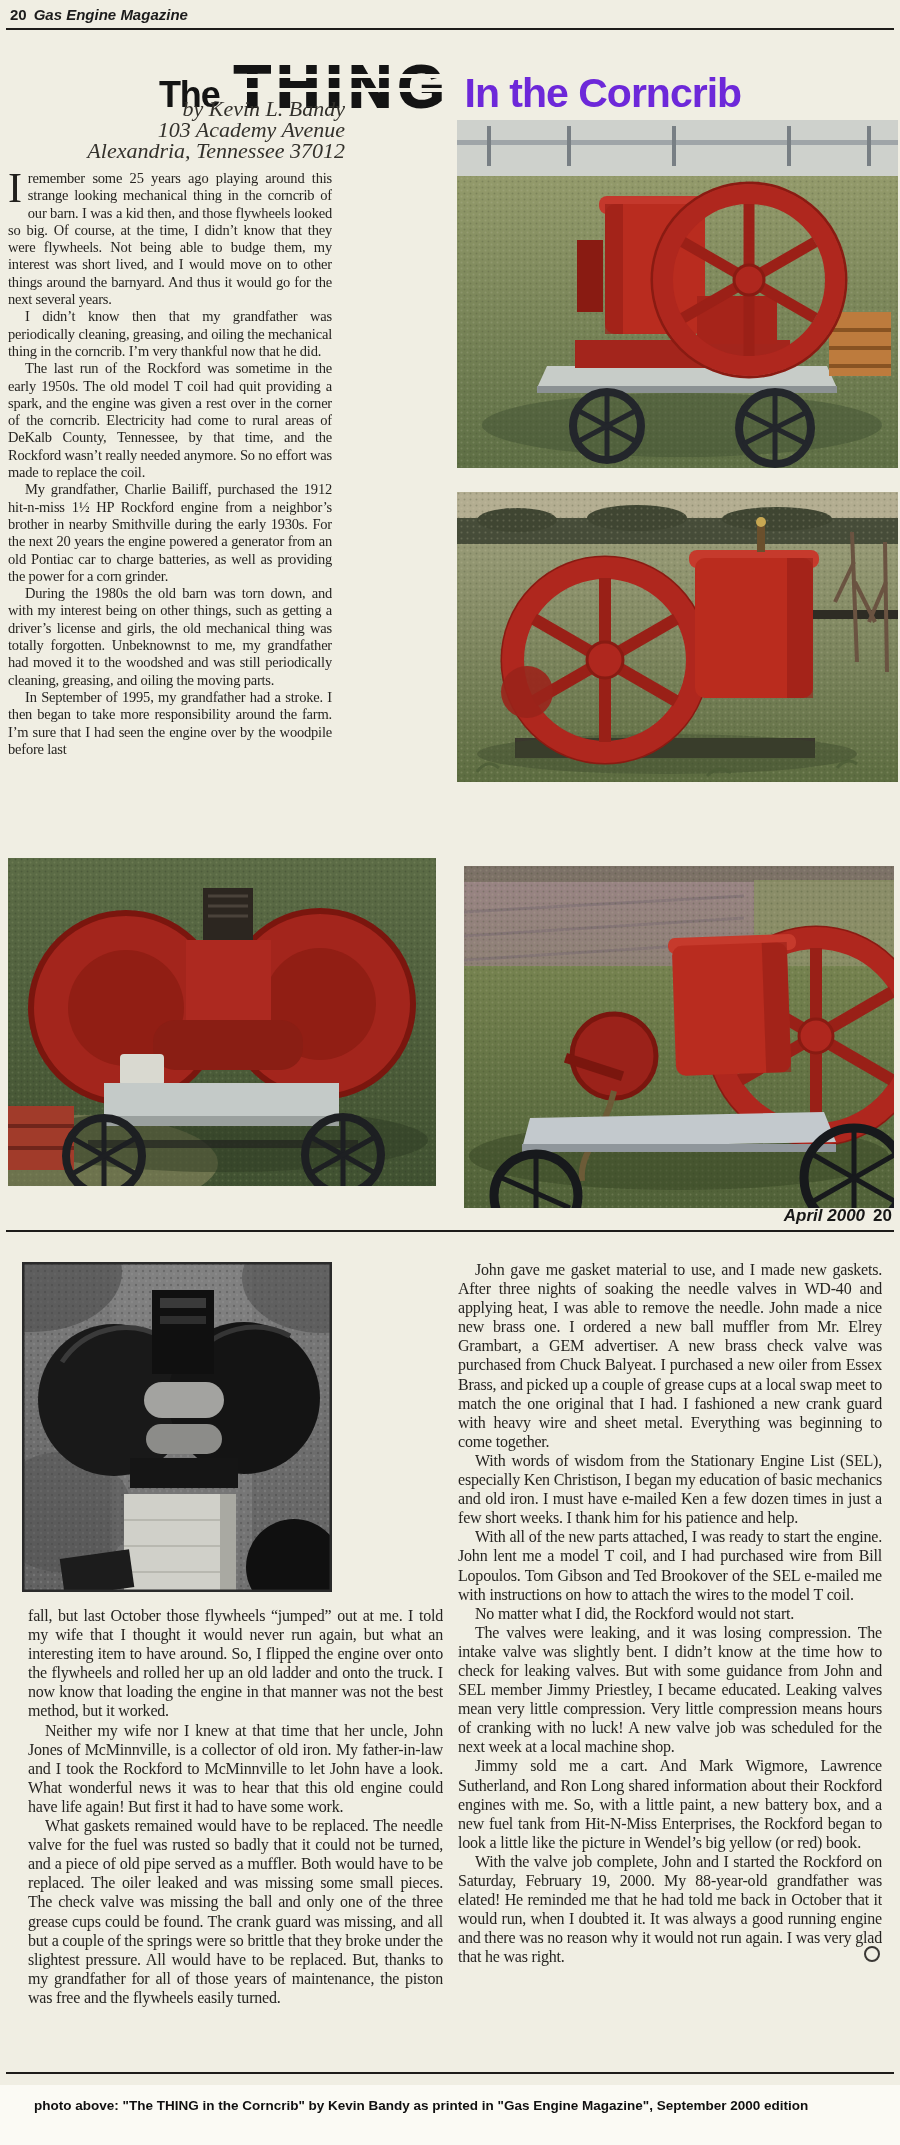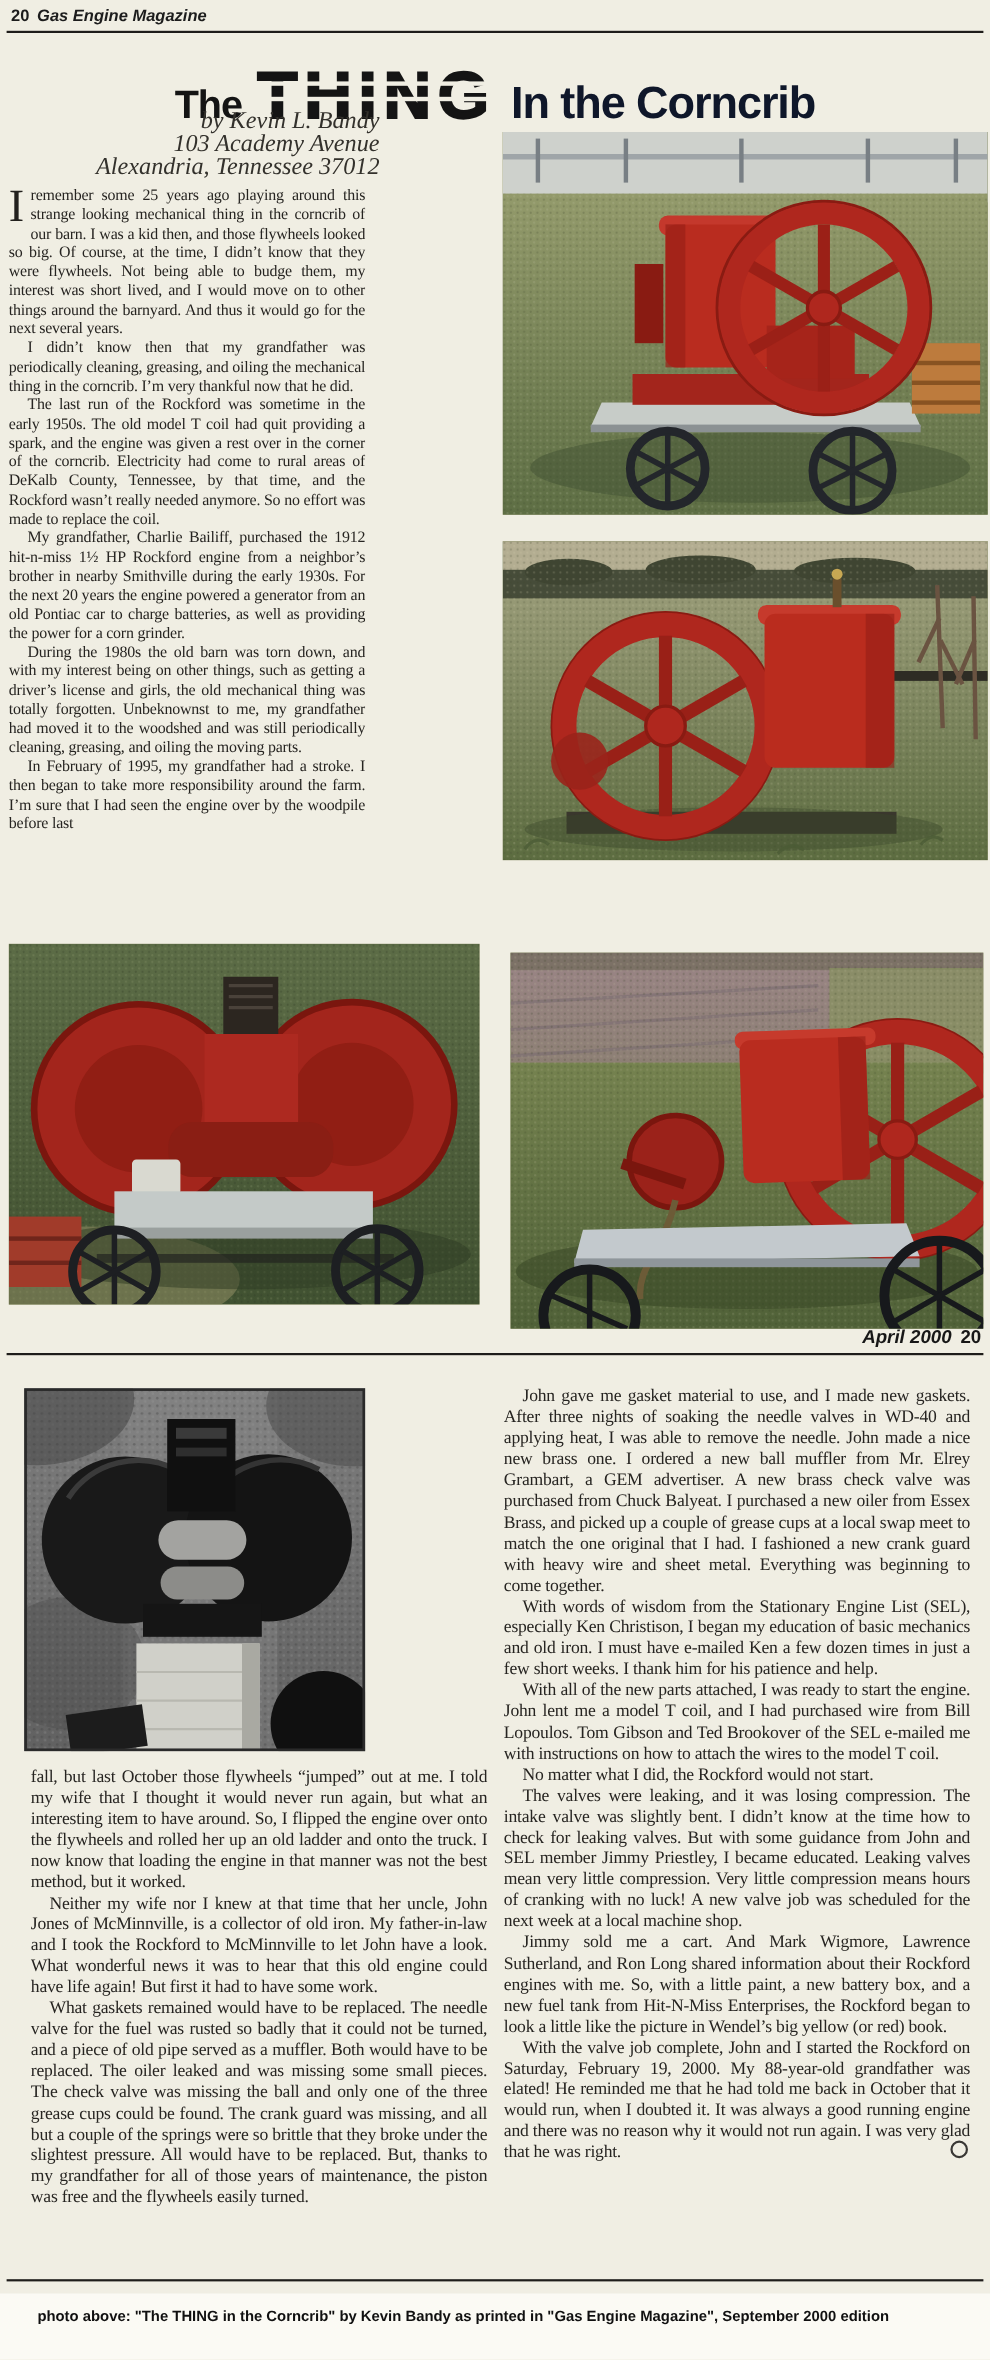--- a/index.html
+++ b/index.html
@@ -19,21 +19,21 @@
   .footline{top:1204px;right:8px;font-family:"Liberation Sans",sans-serif;font-size:17px;line-height:24px;color:#171717;}
   .footline .date{font-style:italic;font-weight:bold;margin-right:8px;}
   .footline .num{font-weight:bold;}
   
   .titlerow{left:0;top:34px;width:900px;display:flex;justify-content:center;align-items:baseline;gap:14px;white-space:nowrap;}
   .t-pre{font-family:"Liberation Sans",sans-serif;font-weight:bold;font-size:36px;color:#141414;letter-spacing:-1px;margin-top:40px;}
   .t-thing{font-family:Liberation Sans, sans-serif;font-weight:bold;font-size:60px;color:#141414;letter-spacing:6px;position:relative;-webkit-text-stroke:2px #141414;}
   .t-thing::before,.t-thing::after{content:"";position:absolute;left:-3px;right:-3px;height:4px;background:#f0eee3;}
   .t-thing::before{top:22px;}
   .t-thing::after{top:36px;}
-  .t-post{font-family:"Liberation Sans",sans-serif;font-weight:bold;font-size:41px;color:#0f172a;letter-spacing:-1px;}
+  .t-post{font-family:"Liberation Sans",sans-serif;font-weight:bold;font-size:41px;color:#6d28d9;letter-spacing:-1px;}
   
   .byline{left:0;top:98px;width:345px;text-align:right;font-style:italic;font-size:22px;line-height:21px;color:#33312c;}
   
   .col{overflow:hidden;text-align:justify;}
   .col p{margin:0;text-indent:17px;}
   .col p.noindent{text-indent:0;}
   .col-p1{left:8px;top:170px;width:324px;height:690px;font-size:14.5px;line-height:17.3px;letter-spacing:-0.2px;}
   .col-p2l{left:28px;top:1606px;width:415px;height:458px;font-size:16px;line-height:19.1px;letter-spacing:-0.2px;}
   .col-p2r{left:458px;top:1260px;width:424px;height:806px;font-size:16px;line-height:19.1px;letter-spacing:-0.2px;}
   .dropcap{float:left;font-size:42px;line-height:33px;padding:2px 6px 0 0;color:#22201d;}
@@ -71,21 +71,21 @@
   <div>103 Academy Avenue</div>
   <div>Alexandria, Tennessee 37012</div>
 </div>
 
 <div class="abs col col-p1">
   <p class="noindent"><span class="dropcap">I</span><span>remember some 25 years ago playing around this strange looking mechanical thing in the corncrib of our barn. I was a kid then, and those flywheels looked so big. Of course, at the time, I didn’t know that they were flywheels. Not being able to budge them, my interest was short lived, and I would move on to other things around the barnyard. And thus it would go for the next several years.</span></p>
   <p>I didn’t know then that my grandfather was periodically cleaning, greasing, and oiling the mechanical thing in the corncrib. I’m very thankful now that he did.</p>
   <p>The last run of the Rockford was sometime in the early 1950s. The old model T coil had quit providing a spark, and the engine was given a rest over in the corner of the corncrib. Electricity had come to rural areas of DeKalb County, Tennessee, by that time, and the Rockford wasn’t really needed anymore. So no effort was made to replace the coil.</p>
   <p>My grandfather, Charlie Bailiff, purchased the 1912 hit-n-miss 1½ HP Rockford engine from a neighbor’s brother in nearby Smithville during the early 1930s. For the next 20 years the engine powered a generator from an old Pontiac car to charge batteries, as well as providing the power for a corn grinder.</p>
   <p>During the 1980s the old barn was torn down, and with my interest being on other things, such as getting a driver’s license and girls, the old mechanical thing was totally forgotten. Unbeknownst to me, my grandfather had moved it to the woodshed and was still periodically cleaning, greasing, and oiling the moving parts.</p>
-  <p>In February of 1995, my grandfather had a stroke. I then began to take more responsibility around the farm. I’m sure that I had seen the engine over by the woodpile before last</p>
+  <p>In September of 1995, my grandfather had a stroke. I then began to take more responsibility around the farm. I’m sure that I had seen the engine over by the woodpile before last</p>
 </div>
 
 <div class="photo ph1" aria-label="Red Rockford engine with large flywheel on a light cart in a yard with white fence behind">
 <svg width="441" height="348" viewBox="0 0 441 348">
   <defs>
     <linearGradient id="g1" x1="0" y1="0" x2="0" y2="1">
       <stop offset="0" stop-color="#939a69"></stop>
           <stop offset="1" stop-color="#5d6e42"></stop>
     </linearGradient>
     <pattern id="d1" width="6" height="6" patternUnits="userSpaceOnUse">

